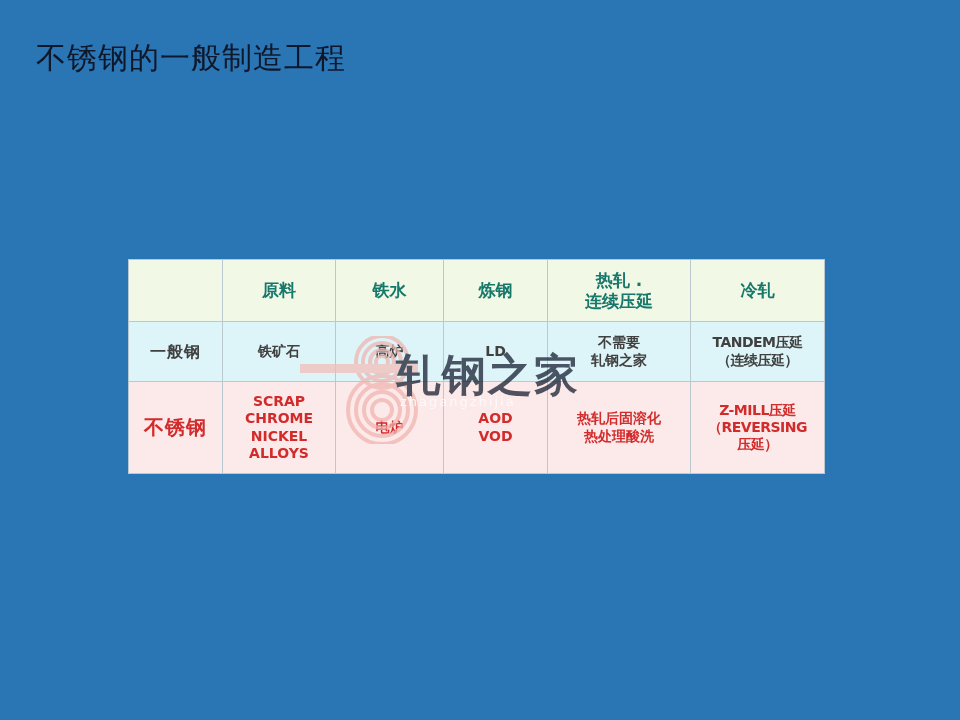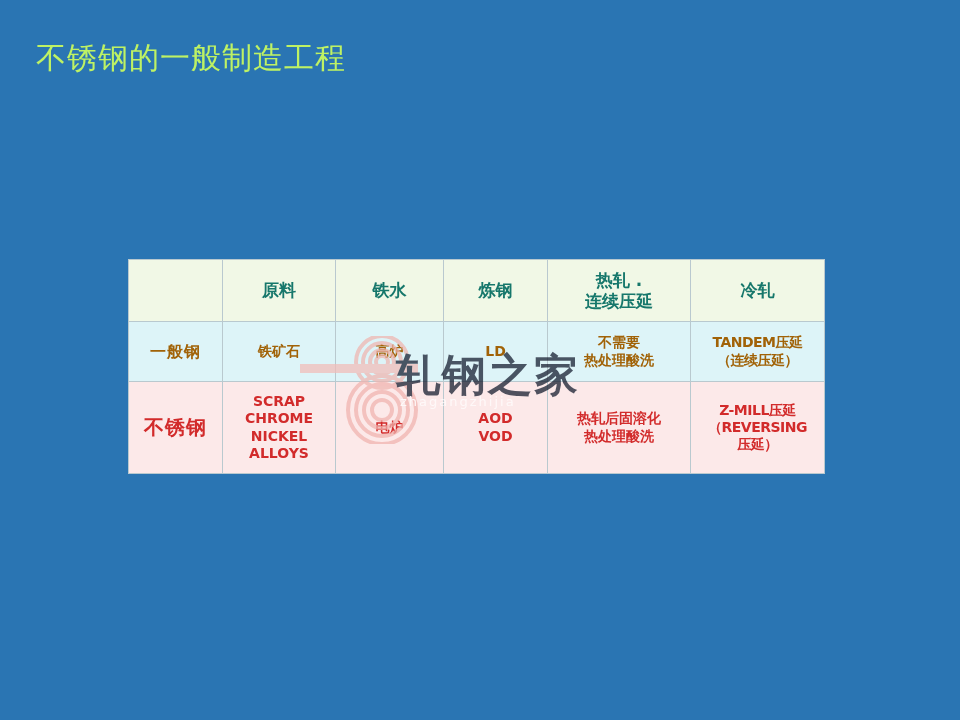--- a/index.html
+++ b/index.html
@@ -22,21 +22,21 @@
     height: 720px;
     background: #2a75b3;
   }
 
   #slide-title {
     position: absolute;
     left: 36px;
     top: 38px;
     font-size: 30px;
     line-height: 40px;
-    color: #bef264;
+    color: #0f172a;
     font-family: "DejaVu Sans", "Liberation Sans", sans-serif;
     letter-spacing: 1px;
     white-space: nowrap;
   }
 
   
   #process-table {
     position: absolute;
     left: 128px;
     top: 259px;
@@ -71,21 +71,21 @@
     height: 55px;
     color: #16776b;
     font-size: 17px;
     font-weight: bold;
   }
   tr.header-row td.corner-cell { background: #f1f8e6; }
 
   tr.row-ordinary td {
     background: #ddf4f8;
     height: 53px;
-    color: #a16207;
+    color: #404040;
     font-size: 14px;
     font-weight: bold;
   }
   tr.row-ordinary td.rowlabel {
     font-size: 16px;
     letter-spacing: 1px;
   }
 
   tr.row-stainless td {
     background: #fce9e9;
@@ -212,21 +212,21 @@
           <span class="cell-text">铁矿石</span>
         </td>
         <td>
           <span class="cell-text">高炉</span>
         </td>
         <td>
           <span class="cell-text">LD</span>
         </td>
         <td>
           <span class="cell-text">不需要
-热处理酸洗</span>
+轧钢之家</span>
         </td>
         <td class="narrow">
           <span class="cell-text">TANDEM压延
 （连续压延）</span>
         </td>
       </tr>
 
       <tr class="row-stainless">
         <td class="rowlabel">
           <span class="cell-text">不锈钢</span>

